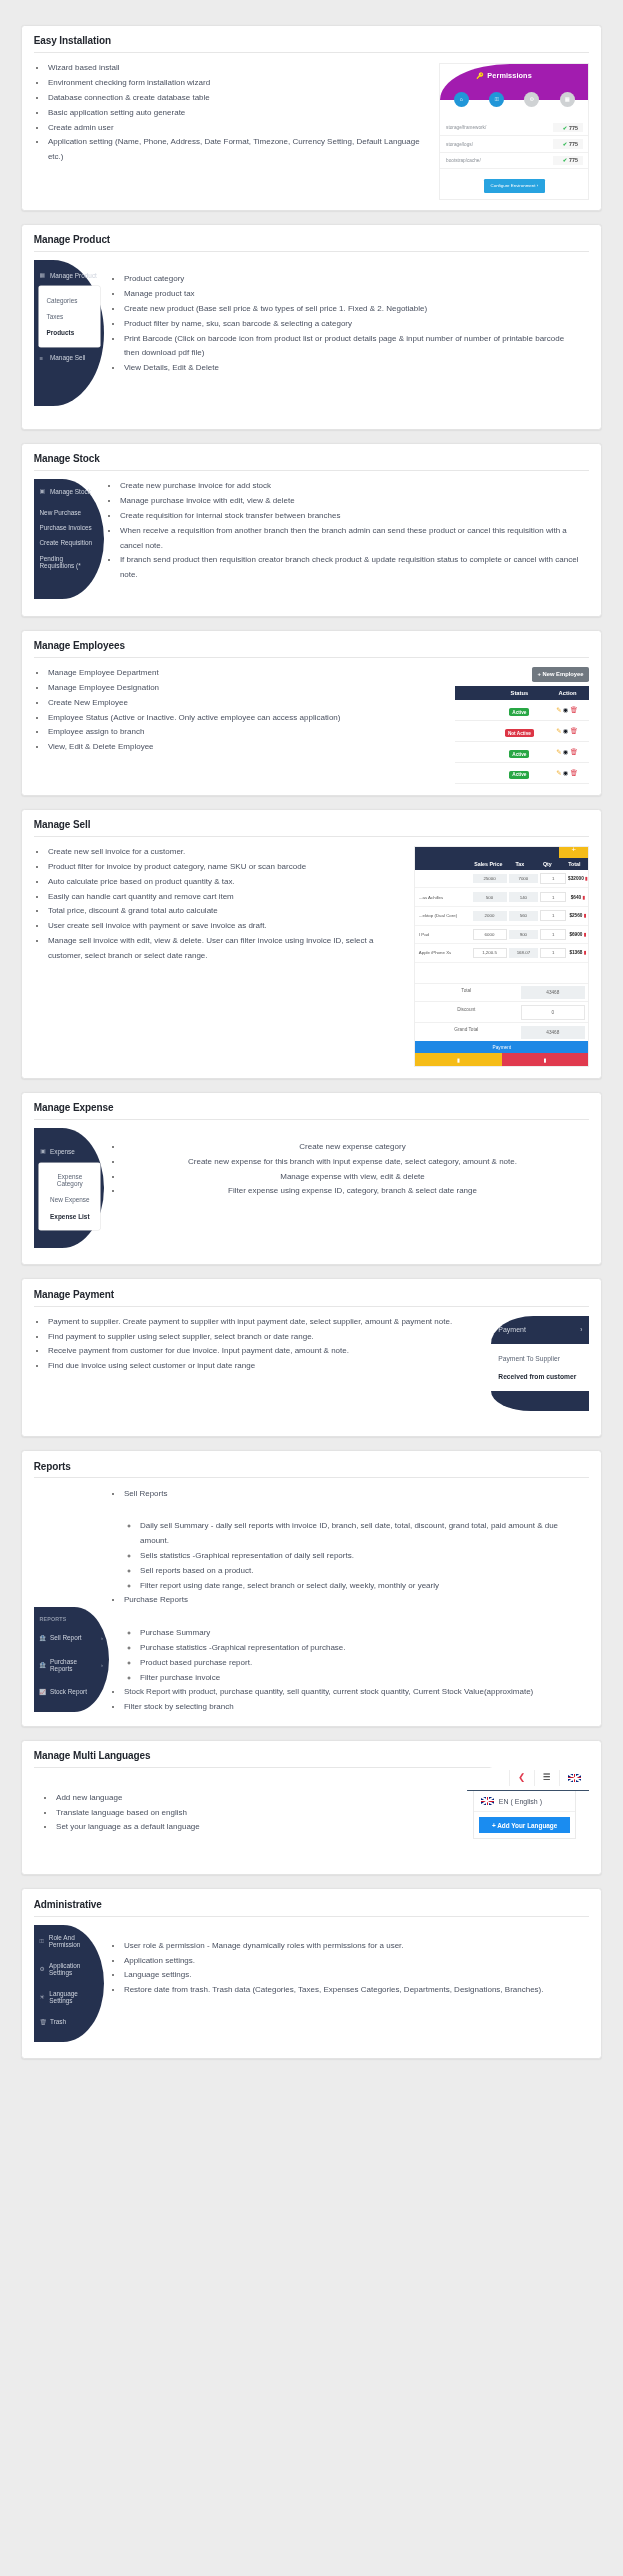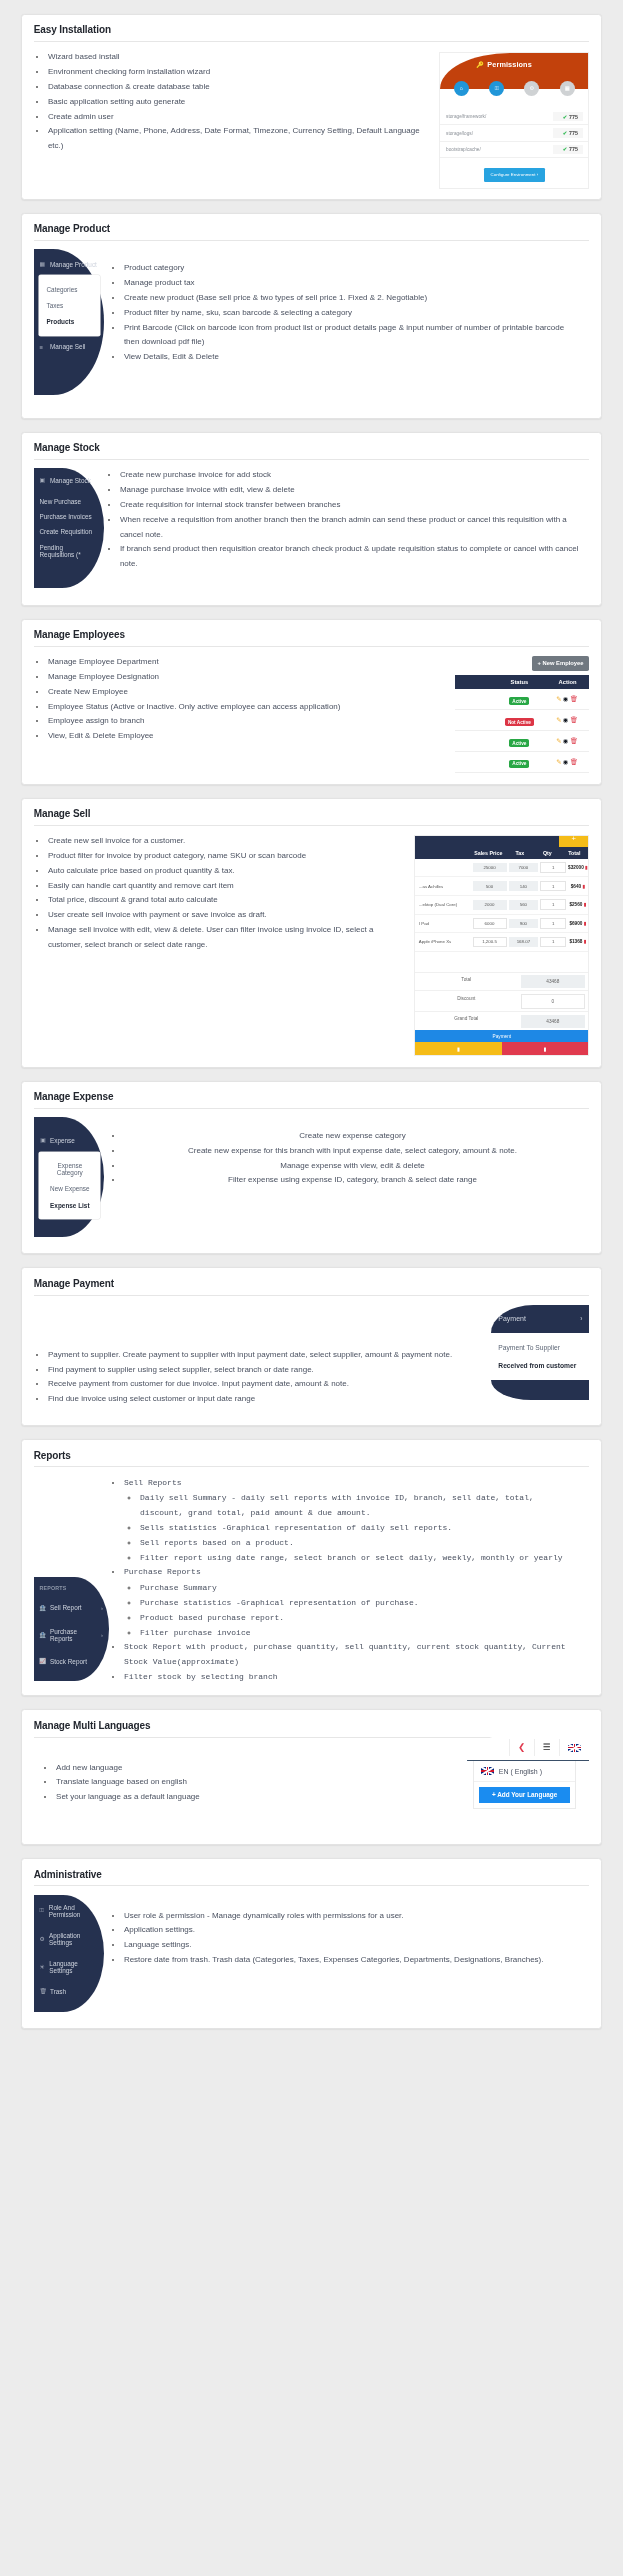--- a/index.html
+++ b/index.html
@@ -7,21 +7,21 @@
   html, body {
     margin: 0; padding: 0;
     background: #ececec;
     font-family: "Liberation Sans", sans-serif;
     color: #3b4250;
   }
   body { width: 623px; }
 
   .page {
     width: 623px;
-    padding: 14px 21px 35px 21px;
+    padding: 25px 21px 35px 21px;
     background: #ececec;
   }
 
   .card {
     background: #fff;
     border: 0.6px solid #e3e3e3;
     border-radius: 3.5px;
     box-shadow: 0 0.6px 1.2px rgba(0,0,0,0.06);
     margin-bottom: 13px;
     padding: 9.4px 11.7px 10.5px 11.7px;
@@ -46,21 +46,21 @@
     align-items: flex-start;
     min-height: 88px;
     position: relative;
   }
 
   ul.feat, ul.sub {
     margin: 0;
     padding-left: 13px;
     list-style: disc;
   }
-  ul.sub { list-style: circle; padding-left: 15px; margin-top: 1px; }
+  ul.sub { list-style: circle; padding-left: 15px; margin-top: 18px; }
   ul.feat > li, ul.sub > li {
     font-size: 8px;
     line-height: 1.85;
     color: #4a5160;
     padding-left: 1.2px;
   }
   ul.feat > li::marker, ul.sub > li::marker { color:#555; }
 
   .col-text { flex: 1 1 auto; padding-right: 8.2px; }
   .col-text.indent { padding-left: 76px; margin-top: 12px; }
@@ -74,21 +74,21 @@
   }
 
   
   .installer {
     width: 150px; height: 137px;
     background: #fff;
     border: 0.6px solid #eee;
     margin-top: 1.2px;
   }
   .inst-head {
-    background: #c2410c;
+    background: #a21caf;
     height: 36px;
     border-top-left-radius: 70px 36px;
     position: relative;
     color: #fff;
   }
   .inst-head .t {
     position:absolute; left: 47px; top: 7px;
     font-size: 7.3px; font-weight: 600; letter-spacing: 0.1px;
   }
   .inst-head .key { position:absolute; left: 36px; top: 8.2px; font-size: 6.4px; }
@@ -573,21 +573,21 @@
           <li>Filter expense using expense ID, category, branch &amp; select date range</li>
         </ul>
       </div>
     </div>
   </section>
 
   <section class="card">
     <div class="card-title">Manage Payment</div>
     <div class="card-divider"></div>
     <div class="card-body" style="min-height:111px;">
-      <div class="col-text" style="padding-right:111px;margin-top:44px;">
+      <div class="col-text" style="padding-right:111px;">
         <ul class="feat">
           <li>Payment to supplier. Create payment to supplier with input payment date, select supplier, amount &amp; payment note.</li>
           <li>Find payment to supplier using select supplier, select branch or date range.</li>
           <li>Receive payment from customer for due invoice. Input payment date, amount &amp; note.</li>
           <li>Find due invoice using select customer or input date range</li>
         </ul>
       </div>
       <div class="pay-mock">
         <div class="pay-head">
           <span>Payment</span>
@@ -616,21 +616,21 @@
         <div class="sb-item" style="padding:8.2px 5.8px;">
           <span class="ic">🏦</span>
           <span>Purchase Reports</span>
           <span class="chev">›</span>
         </div>
         <div class="sb-item" style="padding:8.2px 5.8px;">
           <span class="ic">📈</span>
           <span>Stock Report</span>
         </div>
       </div>
-      <div class="col-text" style="padding-left:76px;font-family:Liberation Mono, monospace;">
+      <div class="col-text" style="padding-left:76px;">
         <ul class="feat">
           <li>
             <span>Sell Reports</span>
             <ul class="sub">
               <li>Daily sell Summary - daily sell reports with invoice ID, branch, sell date, total, discount, grand total, paid amount &amp; due amount.</li>
               <li>Sells statistics -Graphical representation of daily sell reports.</li>
               <li>Sell reports based on a product.</li>
               <li>Filter report using date range, select branch or select daily, weekly, monthly or yearly</li>
             </ul>
           </li>

